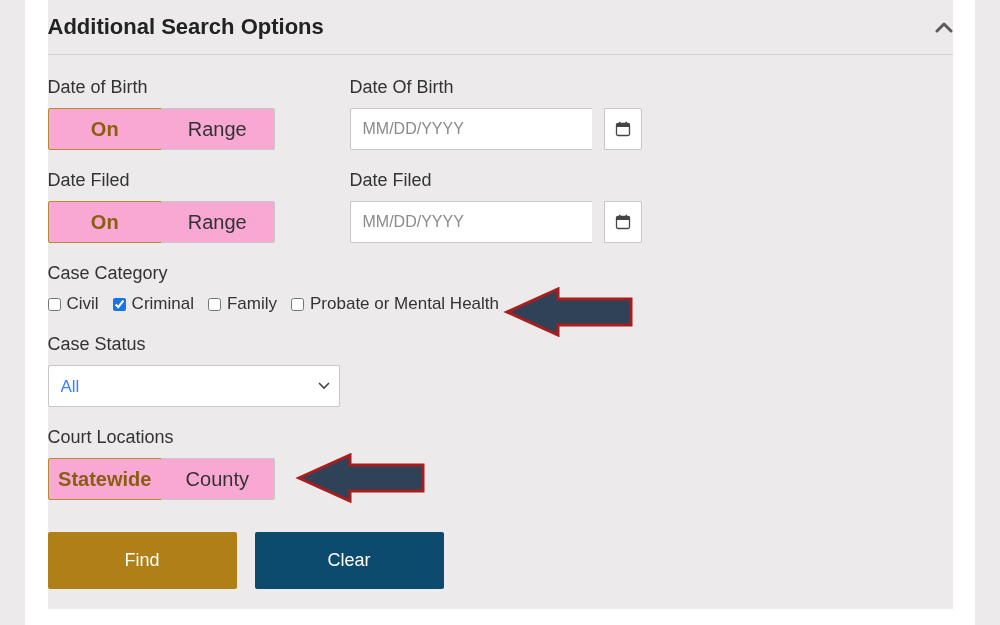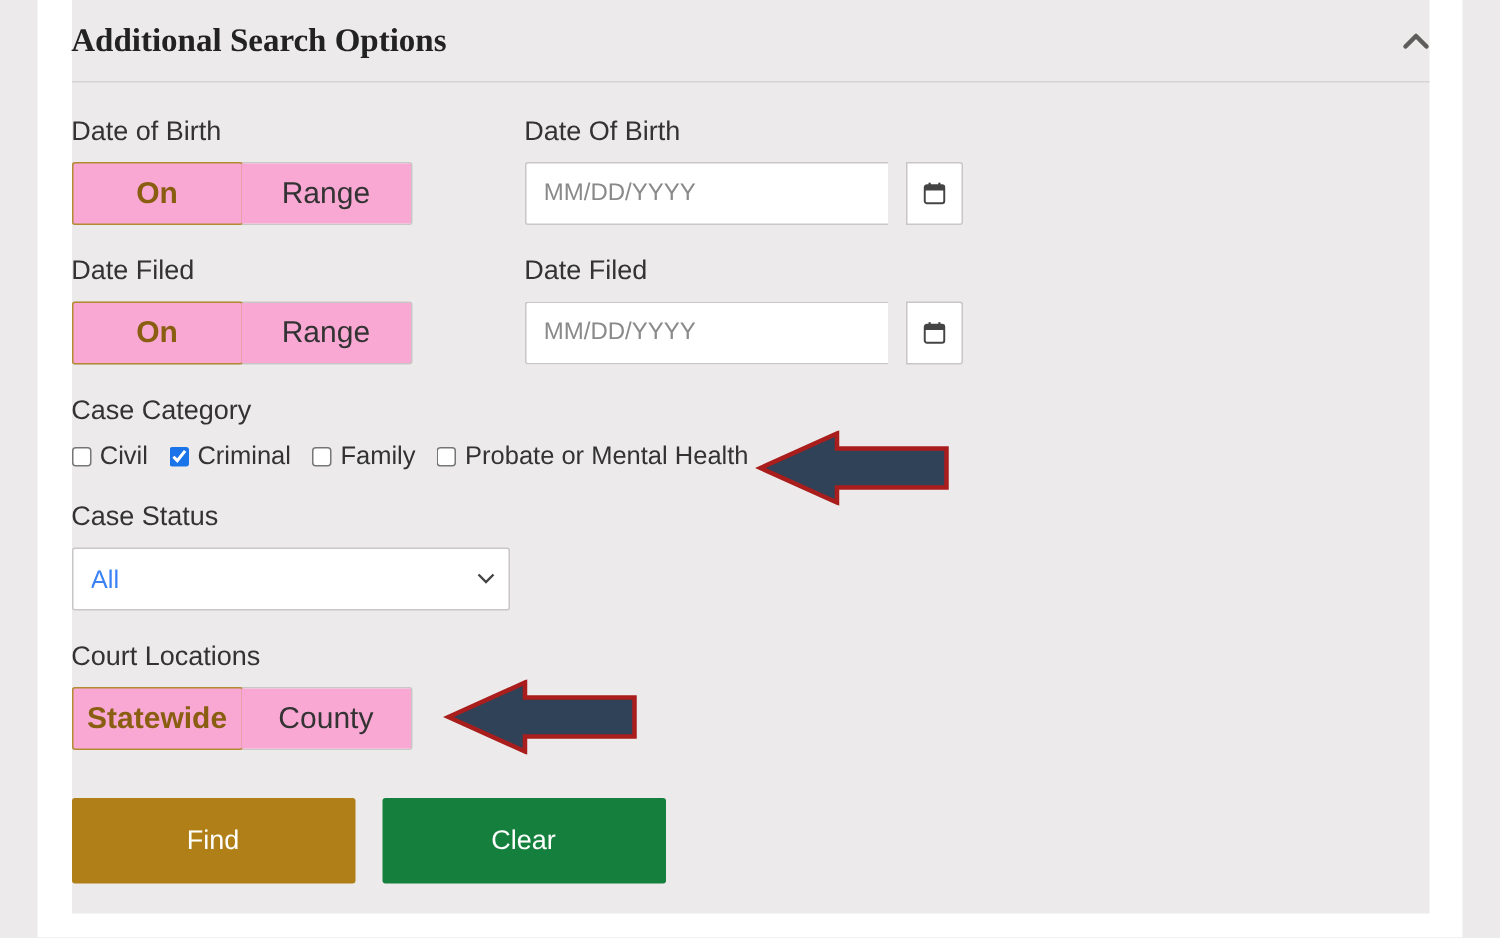--- a/index.html
+++ b/index.html
@@ -30,21 +30,20 @@
     justify-content: space-between;
     align-items: center;
     padding: 4px 0 14px;
     border-bottom: 1px solid #d5d3d3;
     margin-bottom: 22px;
   }
   .header-title {
     font-size: 22px;
     font-weight: 600;
     color: #222;
-    font-family: Liberation Serif, serif;
   }
   .collapse-caret {
     color: #5f5d5b;
     font-size: 18px;
     cursor: pointer;
   }
   .row {
     display: flex;
     margin-bottom: 20px;
     align-items: flex-end;
@@ -167,21 +166,21 @@
   .btn {
     width: 189px;
     height: 57px;
     border: none;
     border-radius: 2px;
     font-size: 18px;
     color: #fff;
     cursor: pointer;
   }
   .btn-find { background: #b07f17; }
-  .btn-clear { background: #15803d; }
+  .btn-clear { background: #0c4a6e; }
   
   .arrow {
     position: absolute;
     pointer-events: none;
   }
   .arrow svg { display: block; }
 </style>
 </head>
 <body>
 

